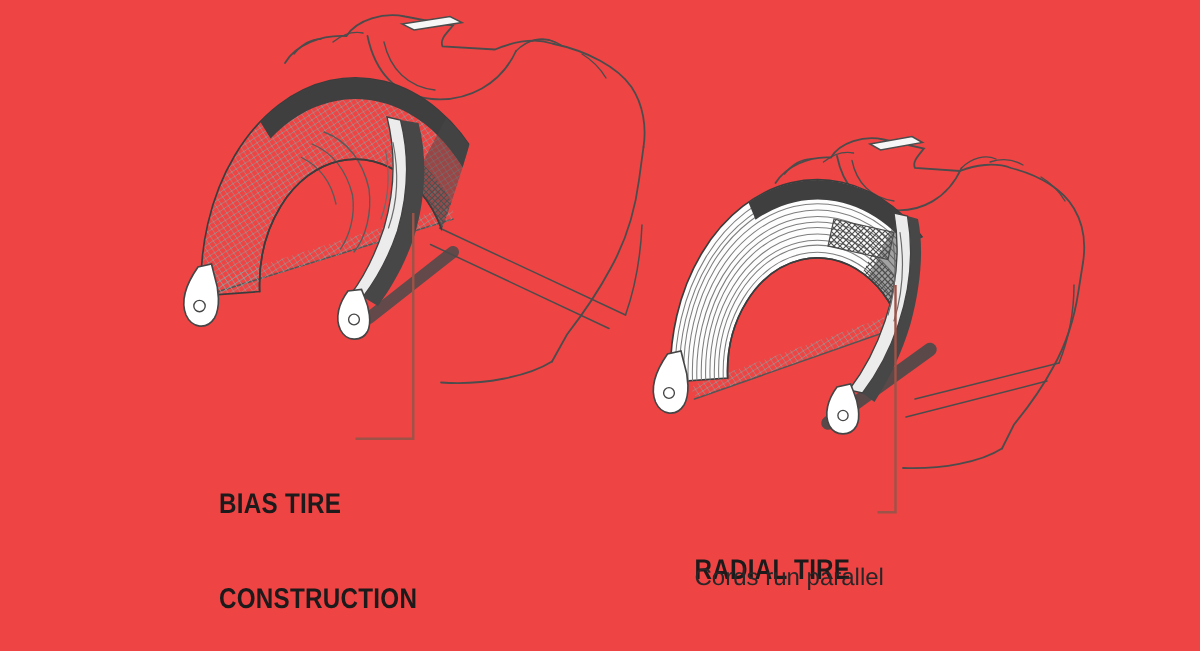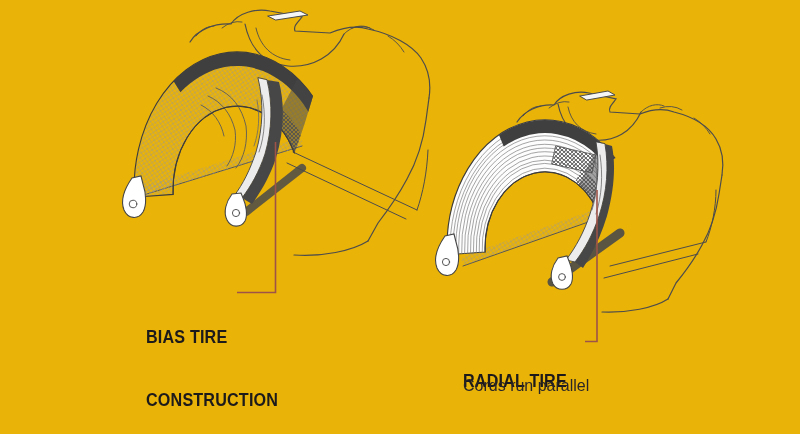--- a/index.html
+++ b/index.html
@@ -1,16 +1,16 @@
 <!DOCTYPE html>
 <html><head>
 <meta charset="utf-8">
 <style>
   html,body{margin:0;padding:0;background:#fff;}
-  .stage{position:relative;width:800px;height:434px;background:#eab308;overflow:hidden;
+  .stage{position:relative;width:800px;height:434px;background:#ef4444;overflow:hidden;
          font-family:"Liberation Sans",sans-serif;}
   .stage svg{position:absolute;left:0;top:0;}
   .lbl{position:absolute;white-space:pre;}
   .ttl{font-weight:bold;font-size:19px;line-height:21px;letter-spacing:.2px;color:#1d1a1b;
        transform:scaleX(.85);transform-origin:0 0;}
   .ttl span{display:block;}
   .cap{font-size:16px;line-height:18px;color:#2a2628;}
 </style>
 </head>
 <body>

